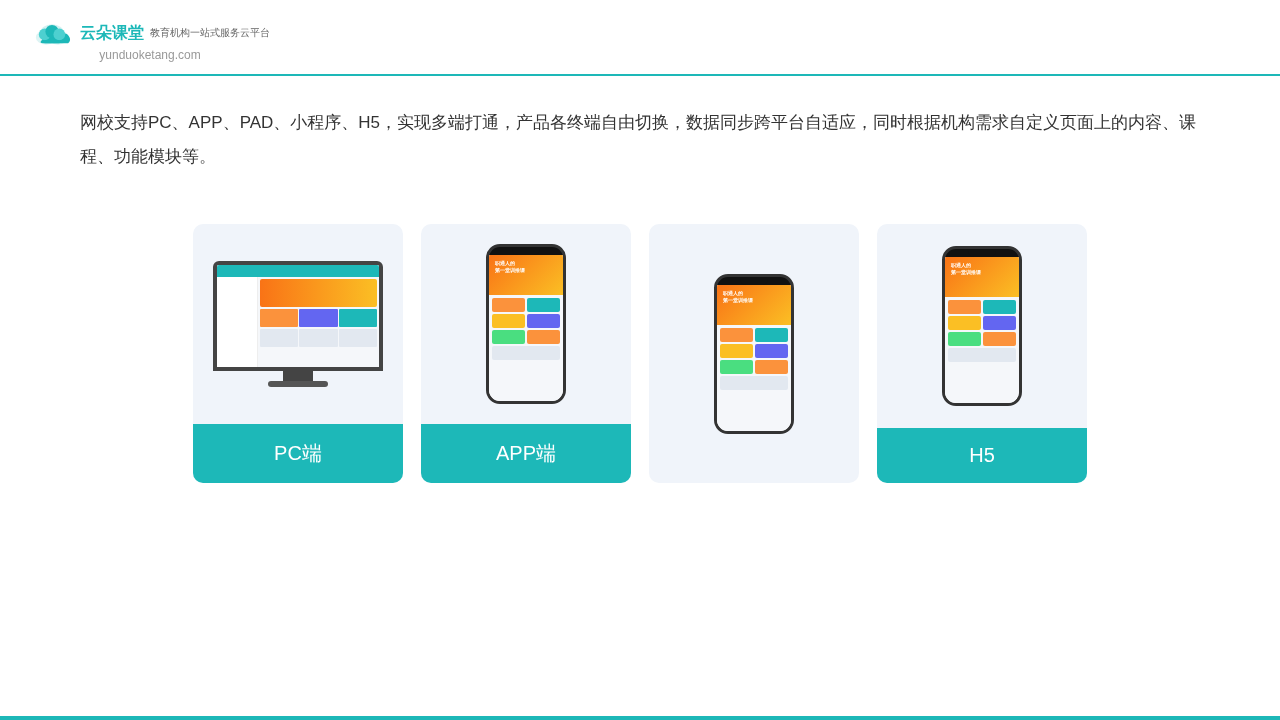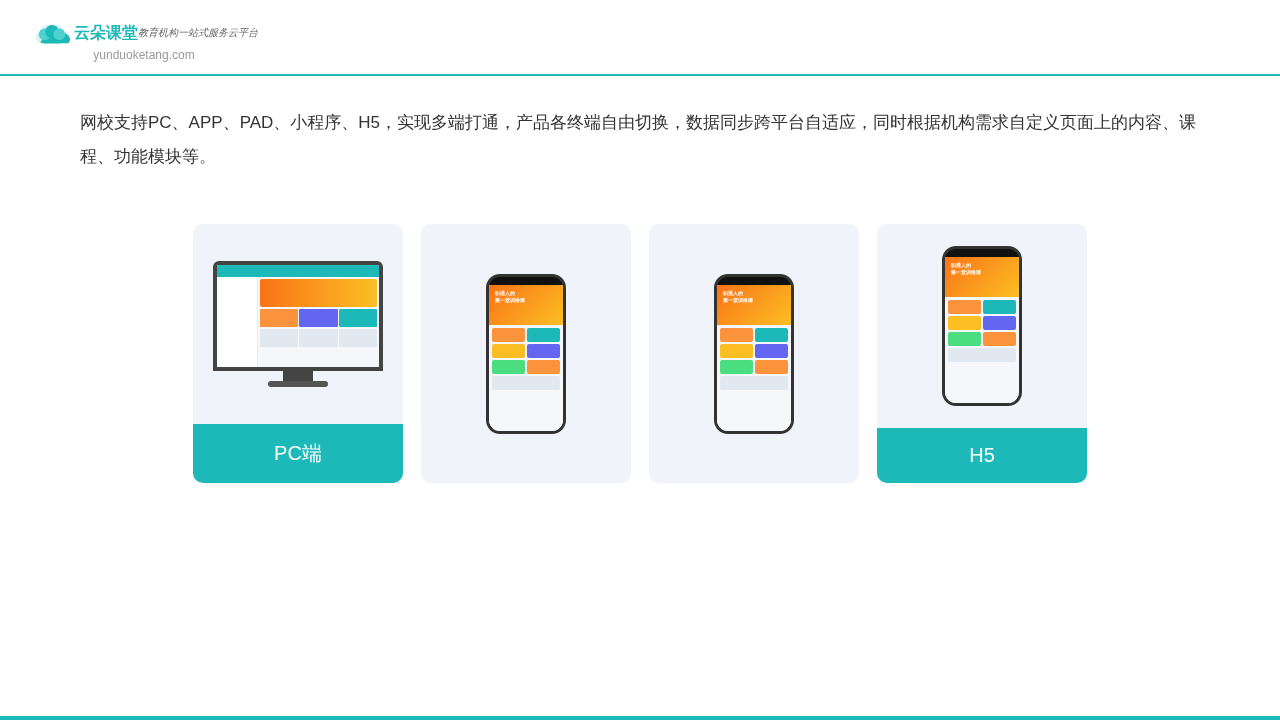--- a/index.html
+++ b/index.html
@@ -37,36 +37,35 @@
       color: #333;
     }
     .header-right {
       display: flex;
       flex-direction: column;
       align-items: center;
     }
     .brand-logo {
       display: flex;
       align-items: center;
-      gap: 0;
+      gap: 6px;
     }
     .cloud-icon {
       width: 44px;
       height: 30px;
     }
     .brand-name {
       font-size: 16px;
       color: #1db8b8;
       font-weight: bold;
     }
     .brand-tagline {
       font-size: 10px;
       color: #666;
       text-align: left;
-      font-style: italic;
     }
     .brand-url {
       font-size: 12px;
       color: #999;
     }
 
     
     .description {
       padding: 30px 80px 10px 80px;
       font-size: 17px;
@@ -409,20 +408,21 @@
               <div class="phone-item green"></div>
               <div class="phone-item orange"></div>
             </div>
             <div class="phone-row">
               <div class="phone-item" style="background:#e2e8f0;flex:2"></div>
             </div>
           </div>
         </div>
       </div>
     </div>
+    <div class="card-label">APP端</div>
   </div>
 
 
   <div class="card">
     <div class="card-image-area">
       <div class="device-phone">
         <div class="phone-notch"></div>
         <div class="phone-screen">
           <div class="phone-banner">
             <div class="phone-banner-text">职通人的<br>第一堂训推课</div>

